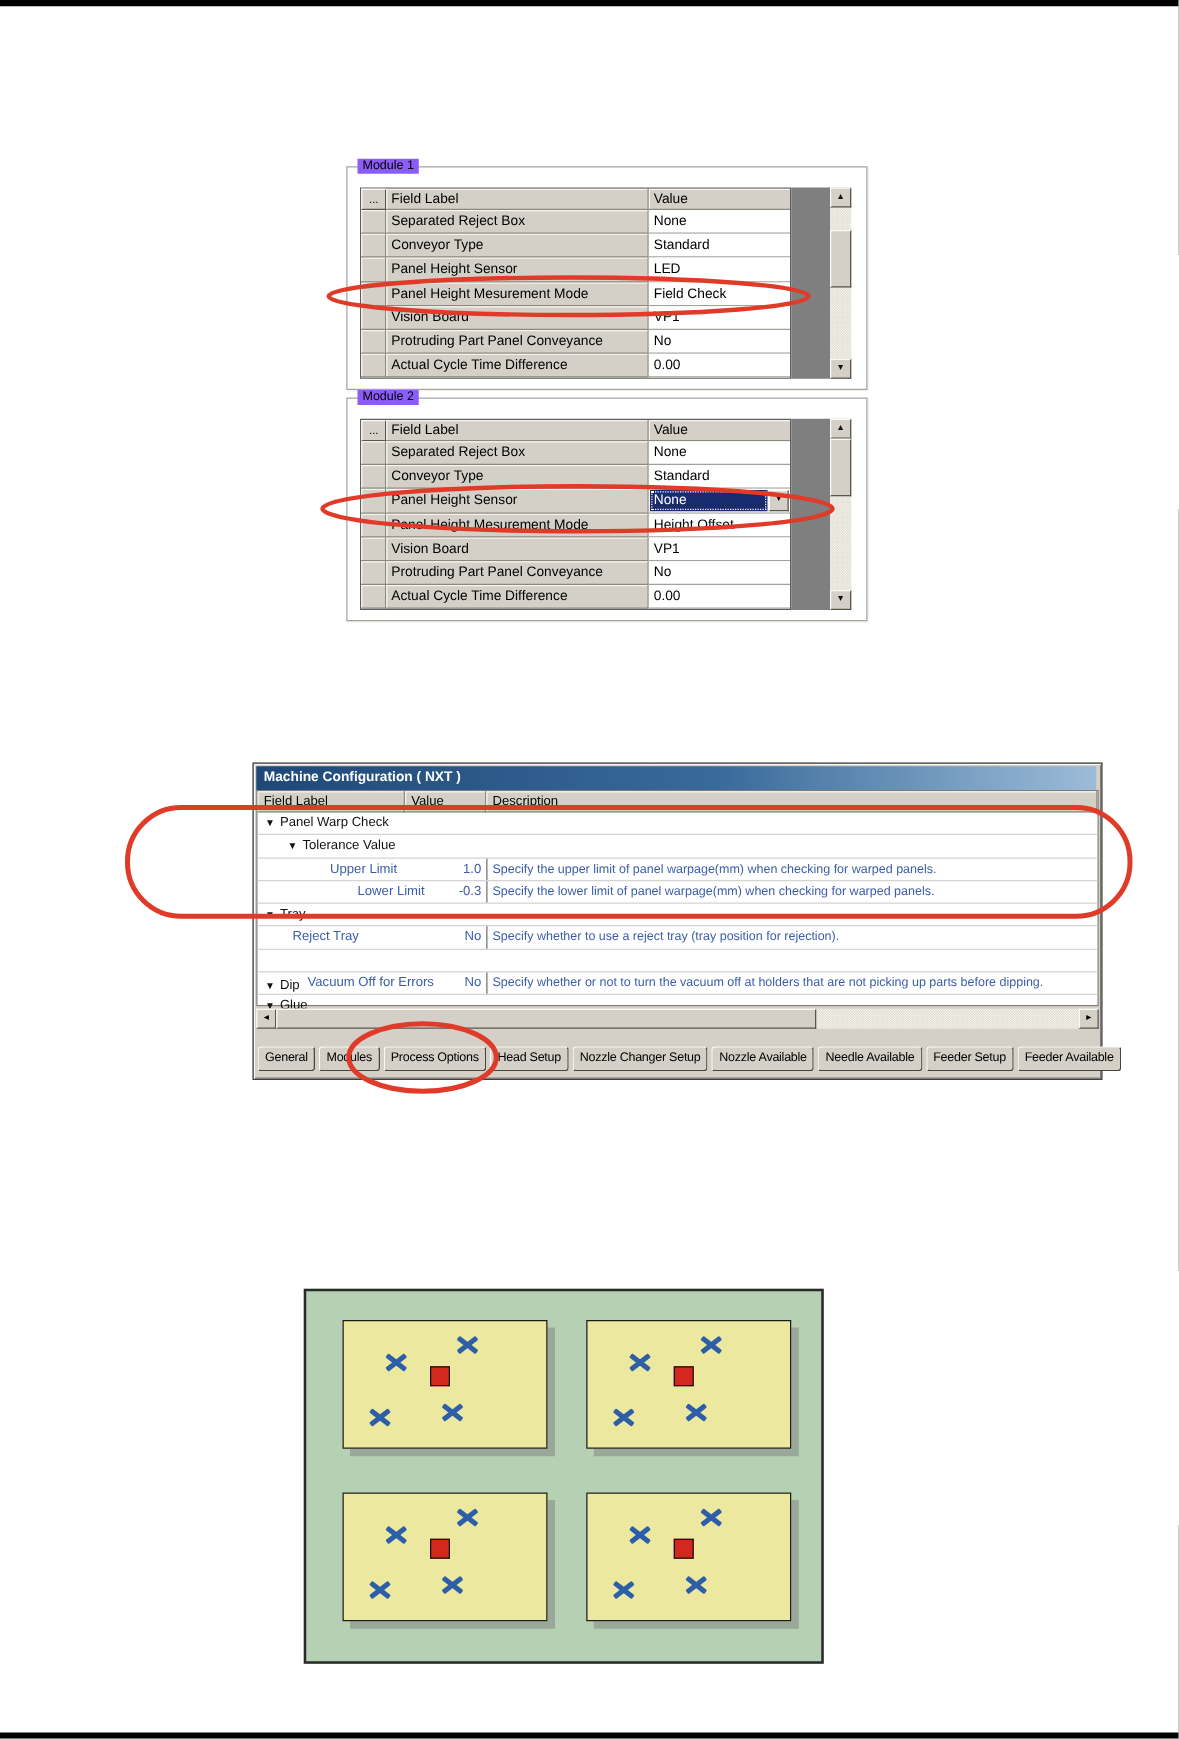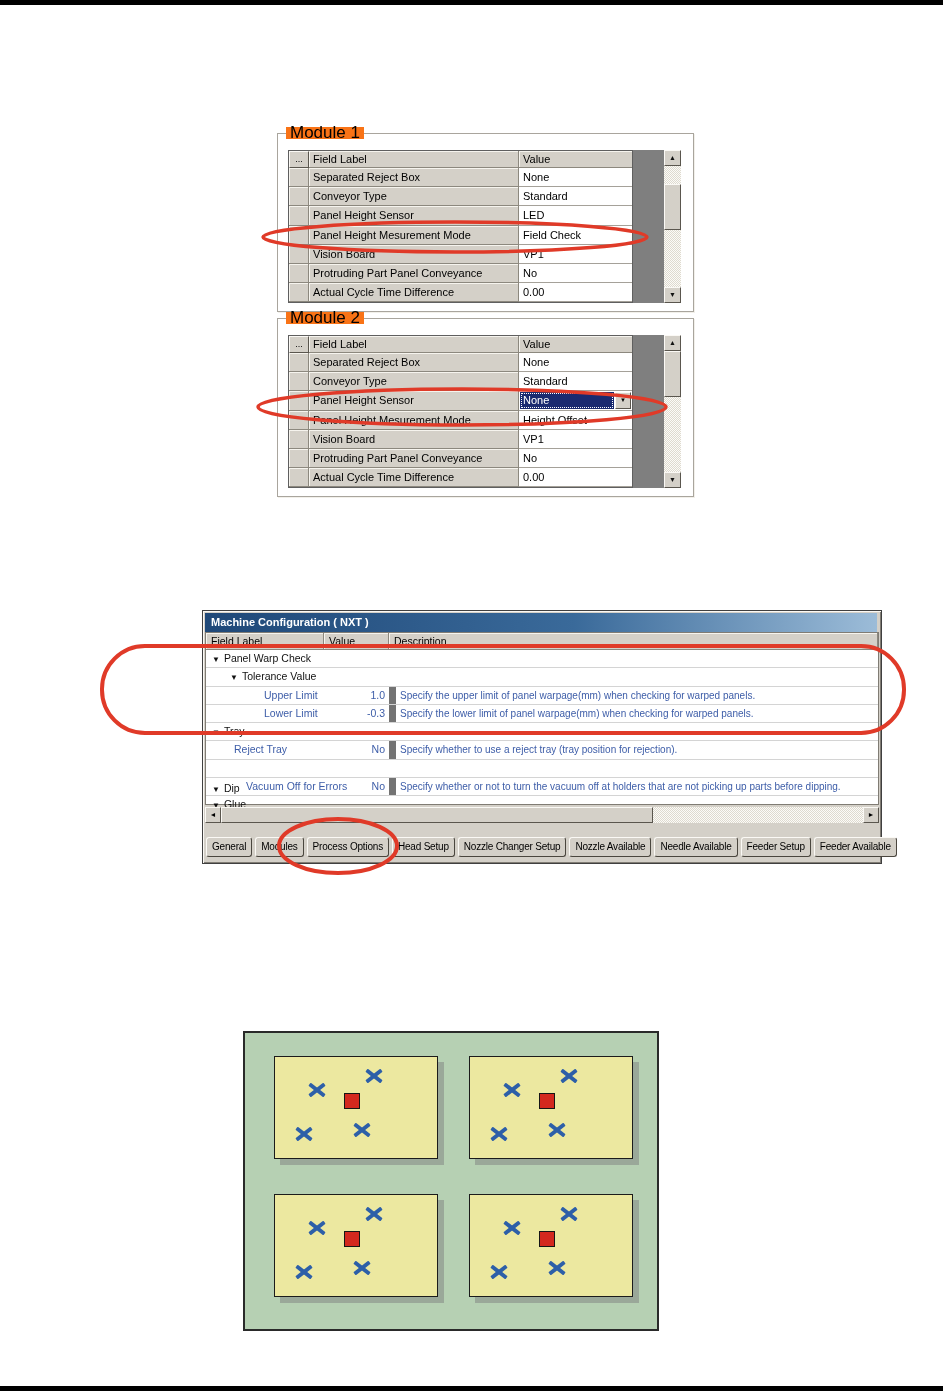--- a/index.html
+++ b/index.html
@@ -7,22 +7,22 @@
         font-family:"Liberation Sans",sans-serif;overflow:hidden;}
   .rule{position:absolute;left:0;width:100%;background:#000;}
   .rule.top{top:0;height:5px;}
   .rule.bottom{top:1386px;height:5px;}
 
   
   .groupbox{position:absolute;width:415px;height:177px;background:#fff;
             border:1px solid #a9a59d;box-shadow:inset 1px 1px 0 #fff,1px 1px 0 #f2f0ea;}
   #m1{left:277px;top:133px;}
   #m2{left:277px;top:318px;}
-  .gb-label{position:absolute;top:-7px;left:8px;background:#f97316;padding:0 4px;
-            font-size:17px;color:#000;line-height:12px;}
+  .gb-label{position:absolute;top:-7px;left:8px;background:#8b5cf6;padding:0 4px;
+            font-size:10px;color:#000;line-height:12px;}
   .pgrid{position:absolute;left:10px;top:16px;display:flex;font-size:11px;color:#000;}
   .gridwrap{display:flex;border:1px solid #5f5f5f;}
   .rowhdr{width:20px;display:flex;flex-direction:column;background:#d4d0c8;}
   .more-btn{width:20px;height:17px;background:#d4d0c8;border:1px solid;padding:0;
             border-color:#fbf9f5 #5a564e #5a564e #fbf9f5;font-size:9px;line-height:9px;
             font-family:"Liberation Sans",sans-serif;cursor:pointer;}
   .rh-cell{height:19.2px;background:#d4d0c8;border-right:1px solid #8c887e;
            border-bottom:1px solid #8c887e;box-shadow:inset 1px 1px 0 #f6f4ee;box-sizing:border-box;}
   .ptable{display:flex;flex-direction:column;}
   .prow{display:flex;height:19.2px;line-height:19px;}
@@ -64,21 +64,21 @@
   .chead{display:flex;height:17px;background:#d4d0c8;font-size:10.5px;line-height:16px;color:#000;}
   .chcell{box-sizing:border-box;padding-left:5px;border-right:1px solid #8c887e;
           box-shadow:inset 1px 1px 0 #f6f4ee;border-bottom:1px solid #8c887e;white-space:nowrap;}
   .chcell.c1{width:118px;} .chcell.c2{width:65px;} .chcell.c3{flex:1;}
   .crow{display:grid;grid-template-columns:118px 65px 1fr;height:17.3px;line-height:17px;
         border-bottom:1px solid #d4d4d4;font-size:10.5px;white-space:nowrap;}
   .c-cat{grid-column:1 / -1;color:#111;}
   .tri{font-size:8px;margin-right:4px;}
   .c-label{color:#3d5da8;overflow:visible;}
   .c-value{color:#3d5da8;text-align:right;padding-right:4px;}
-  .c-desc{color:#3d5da8;padding-left:4px;border-left:7px solid #737373;font-size:10px;overflow:hidden;}
+  .c-desc{color:#3d5da8;padding-left:4px;border-left:1px solid #737373;font-size:10px;overflow:hidden;}
   .hscroll{position:absolute;left:2px;top:196px;width:674px;height:16px;}
   .hbtn{position:absolute;top:0;width:16px;height:16px;background:#d4d0c8;border:1px solid;
         border-color:#fbf9f5 #5a564e #5a564e #fbf9f5;box-sizing:border-box;text-align:center;
         font-size:7px;line-height:14px;cursor:pointer;}
   .hbtn.left{left:0;} .hbtn.right{right:0;}
   .hthumb{position:absolute;left:16px;top:0;width:432px;height:16px;background:#d4d0c8;border:1px solid;
           border-color:#fbf9f5 #5a564e #5a564e #fbf9f5;box-sizing:border-box;cursor:grab;}
   .tabs{position:absolute;left:3px;top:226px;display:flex;gap:3px;}
   .tab{height:20px;background:#d4d0c8;border:1px solid;border-color:#fbf9f5 #4a463e #4a463e #fbf9f5;
        border-radius:3px;font-size:10px;line-height:18px;padding:0 5px;white-space:nowrap;
@@ -241,21 +241,21 @@
           </div>
           <div class="crow">
             <div class="c-cat" style="padding-left: 24px;"><span class="tri">▼</span><span>Tolerance Value</span></div>
           </div>
           <div class="crow">
             <div class="c-label" style="padding-left: 58px;">Upper Limit</div>
             <div class="c-value">1.0</div>
             <div class="c-desc">Specify the upper limit of panel warpage(mm) when checking for warped panels.</div>
           </div>
           <div class="crow">
-            <div class="c-label" style="padding-left: 58px;">Lower Limit</div>
+            <div class="c-label" style="padding-left: 80px;">Lower Limit</div>
             <div class="c-value">-0.3</div>
             <div class="c-desc">Specify the lower limit of panel warpage(mm) when checking for warped panels.</div>
           </div>
           <div class="crow">
             <div class="c-cat" style="padding-left: 6px;"><span class="tri">▼</span><span>Tray</span></div>
           </div>
           <div class="crow">
             <div class="c-label" style="padding-left: 28px;">Reject Tray</div>
             <div class="c-value">No</div>
             <div class="c-desc">Specify whether to use a reject tray (tray position for rejection).</div>

